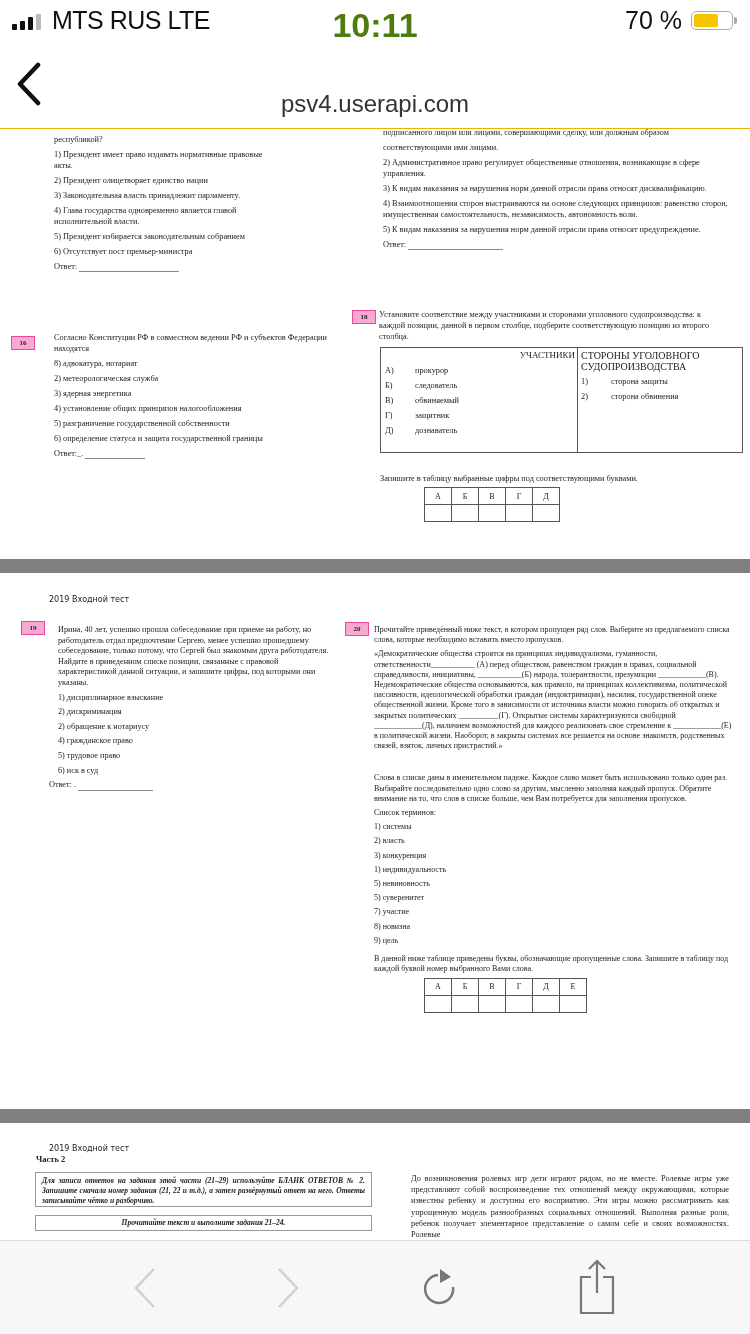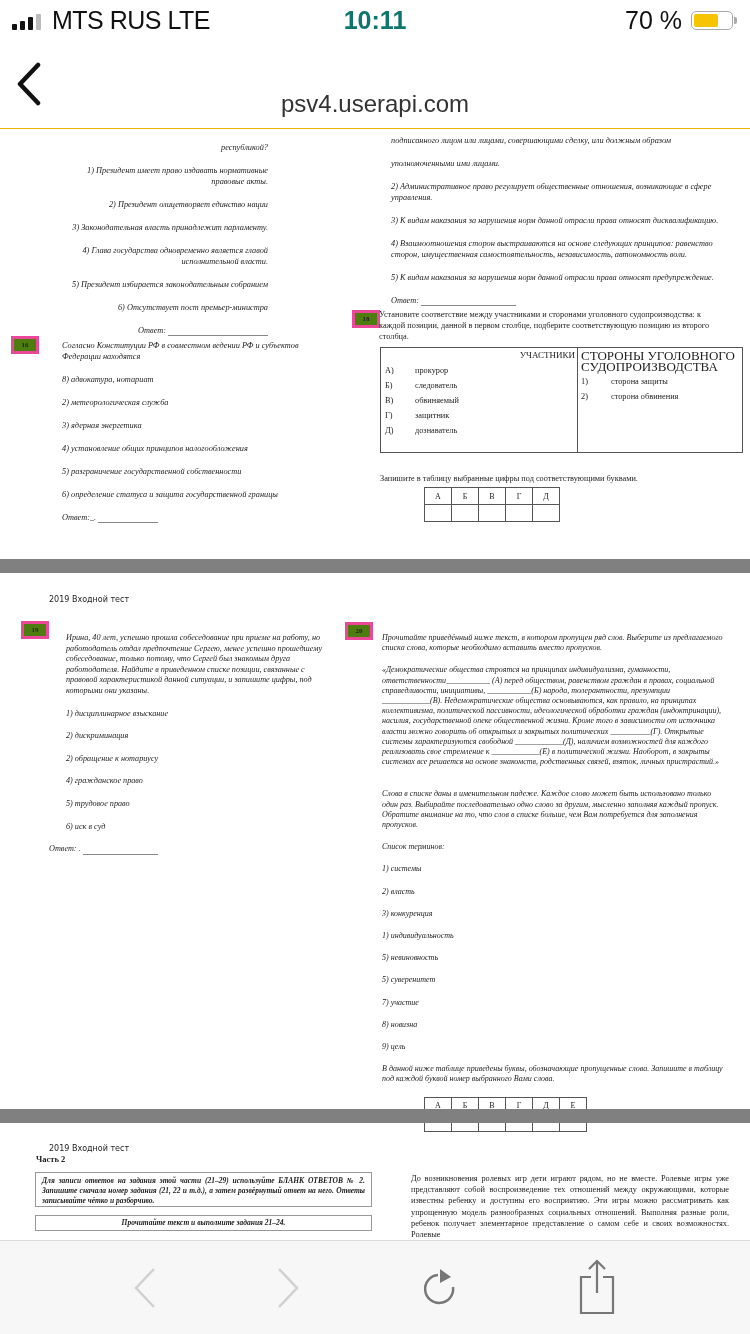--- a/index.html
+++ b/index.html
@@ -2,32 +2,32 @@
 <html><head>
 <meta charset="utf-8">
 <style>
   html, body { margin:0; padding:0; }
   body { width:750px; height:1334px; position:relative; overflow:hidden; background:#fff; font-family:"Liberation Serif", serif; color:#222; }
   .status { position:absolute; left:0; top:0; width:750px; height:44px; font-family:"Liberation Sans", sans-serif; }
   .signal { position:absolute; left:12px; top:14px; display:flex; align-items:flex-end; gap:3px; }
   .signal span { width:5px; background:#111; border-radius:1px; }
   .signal span.dim { background:#bbb; }
   .carrier { position:absolute; left:52px; top:6px; font-size:25px; color:#111; letter-spacing:-0.5px; }
-  .time { position:absolute; left:0; width:750px; top:6px; text-align:center; font-size:25px; font-weight:bold; color:#0f766e; }
+  .time { position:absolute; left:0; width:750px; top:6px; text-align:center; font-size:34px; font-weight:bold; color:#4d7c0f; }
   .battery-pct { position:absolute; right:68px; top:6px; font-size:25px; color:#111; }
   .battery { position:absolute; right:17px; top:11px; width:42px; height:19px; border:1.5px solid #aaa; border-radius:5px; box-sizing:border-box; padding:2px; }
   .battery i { display:block; width:68%; height:100%; background:#f6c500; border-radius:2px; }
   .battery::after { content:""; position:absolute; right:-5px; top:5px; width:3px; height:7px; background:#aaa; border-radius:0 2px 2px 0; }
   .navbar { position:absolute; left:0; top:44px; width:750px; height:84px; background:#fff; border-bottom:1px solid #eab308; }
   .back { position:absolute; left:12px; top:18px; width:36px; height:44px; }
   .url { position:absolute; left:0; width:750px; top:46px; text-align:center; font-family:"Liberation Sans", sans-serif; font-size:24px; color:#333; }
   .doc { position:absolute; left:0; top:129px; width:750px; height:1111px; overflow:hidden; font-size:8.3px; line-height:11px; }
-  .doc p { margin:12px;font-style:italic; }
+  .doc p { margin:4px; }
   .abs { position:absolute; }
-  .qnum { position:absolute; border:3px solid #ec4899; font-size:7px; font-weight:bold; text-align:center; width:22px; height:12px; line-height:12px; background:#4d7c0f; }
+  .qnum { position:absolute; border:1px solid #ec4899; font-size:7px; font-weight:bold; text-align:center; width:22px; height:12px; line-height:12px; background:#f9a8d4; }
   .item { margin-bottom:5px; }
   .answer-line { display:inline-block; width:100px; border-bottom:1px solid #888; height:8px; vertical-align:bottom; margin-left:2px; }
   .gray-bar { position:absolute; left:0; width:750px; height:14px; background:#808080; }
   .header-sans { font-family:"DejaVu Sans", sans-serif; font-size:8px; }
   table.grid { border-collapse:collapse; font-size:8px; }
   table.grid td { border:1px solid #555; text-align:center; width:26px; height:16px; padding:0; }
   .match { position:absolute; border:1px solid #555; }
   .match .col { position:absolute; top:0; bottom:0; }
   .match .row { display:flex; margin-top:4px; }
   .match .row .l { width:30px; }
@@ -57,21 +57,21 @@
   <div class="back">
     <svg width="36" height="44" viewBox="0 0 36 44">
         <path d="M26 3 L8 22 L26 41" fill="none" stroke="#111" stroke-width="4.5" stroke-linecap="round" stroke-linejoin="round"></path>
       </svg>
   </div>
   <div class="url">psv4.userapi.com</div>
 </div>
 
 <div class="doc">
 
-  <div class="abs" style="left:50px; top:1px; width:230px;text-align:right;">
+  <div class="abs" style="left:50px; top:1px; width:230px;">
     <p class="item">республикой?</p>
     <p class="item">1) Президент имеет право издавать нормативные правовые акты.</p>
     <p class="item">2) Президент олицетворяет единство нации</p>
     <p class="item">3) Законодательная власть принадлежит парламенту.</p>
     <p class="item">4) Глава государства одновременно является главой исполнительной власти.</p>
     <p class="item">5) Президент избирается законодательным собранием</p>
     <p class="item">6) Отсутствует пост премьер-министра</p>
     <p><span>Ответ:</span><span class="answer-line"></span></p>
   </div>
 
@@ -82,21 +82,21 @@
     <p class="item">2) метеорологическая служба</p>
     <p class="item">3) ядерная энергетика</p>
     <p class="item">4) установление общих принципов налогообложения</p>
     <p class="item">5) разграничение государственной собственности</p>
     <p class="item">6) определение статуса и защита государственной границы</p>
     <p><span>Ответ:_.</span><span class="answer-line" style="width:60px"></span></p>
   </div>
 
   <div class="abs" style="left:379px; top:-6px; width:365px;">
     <p>подписанного лицом или лицами, совершающими сделку, или должным образом</p>
-    <p class="item">уполномоченными ими лицами.</p>
+    <p class="item">соответствующими ими лицами.</p>
     <p class="item">2) Административное право регулирует общественные отношения, возникающие в сфере управления.</p>
     <p class="item">3) К видам наказания за нарушения норм данной отрасли права относят дисквалификацию.</p>
     <p class="item">4) Взаимоотношения сторон выстраиваются на основе следующих принципов: равенство сторон, имущественная самостоятельность, независимость, автономность воли.</p>
     <p class="item">5) К видам наказания за нарушения норм данной отрасли права относят предупреждение.</p>
     <p><span>Ответ:</span><span class="answer-line" style="width:95px"></span></p>
   </div>
 
   <div class="qnum" style="left:352px; top:181px;">18</div>
   <div class="abs" style="left:379px; top:180px; width:340px;">Установите соответствие между участниками и сторонами уголовного судопроизводства: к каждой позиции, данной в первом столбце, подберите соответствующую позицию из второго столбца.</div>
 
@@ -119,21 +119,21 @@
           <span class="l">Г)</span>
           <span>защитник</span>
         </div>
       <div class="row">
           <span class="l">Д)</span>
           <span>дознаватель</span>
         </div>
     </div>
     <div class="col" style="left:196px; width:0; border-left:1px solid #555;"></div>
     <div class="col" style="left:200px; width:155px;">
-      <div style="font-size:13px; margin-top:2px; line-height:11px;">СТОРОНЫ УГОЛОВНОГО СУДОПРОИЗВОДСТВА</div>
+      <div style="font-size:10px; margin-top:2px; line-height:11px;">СТОРОНЫ УГОЛОВНОГО СУДОПРОИЗВОДСТВА</div>
       <div class="row">
           <span class="l">1)</span>
           <span>сторона защиты</span>
         </div>
       <div class="row">
           <span class="l">2)</span>
           <span>сторона обвинения</span>
         </div>
     </div>
   </div>

